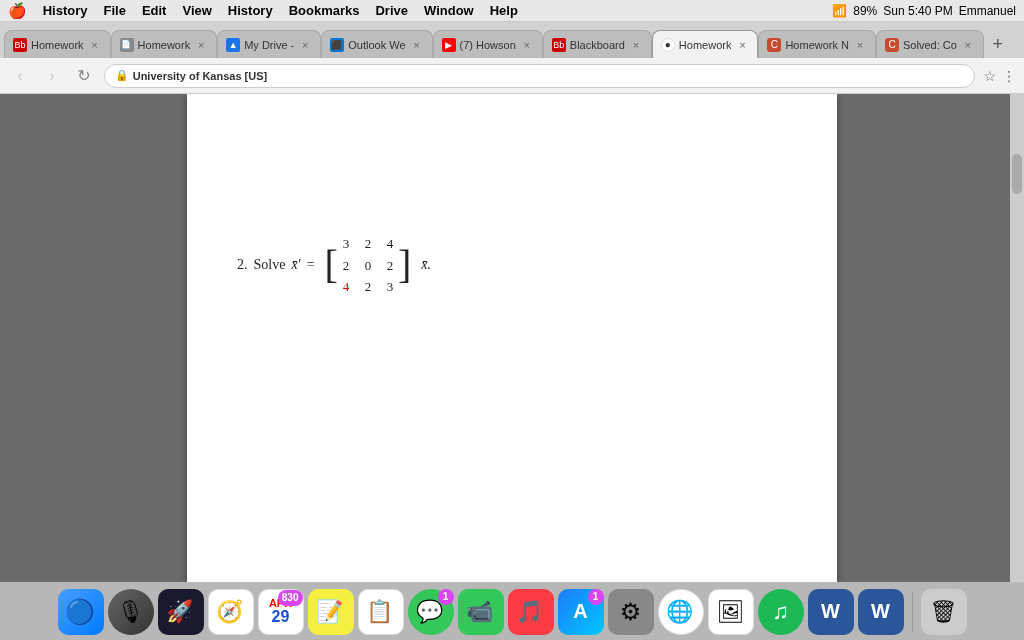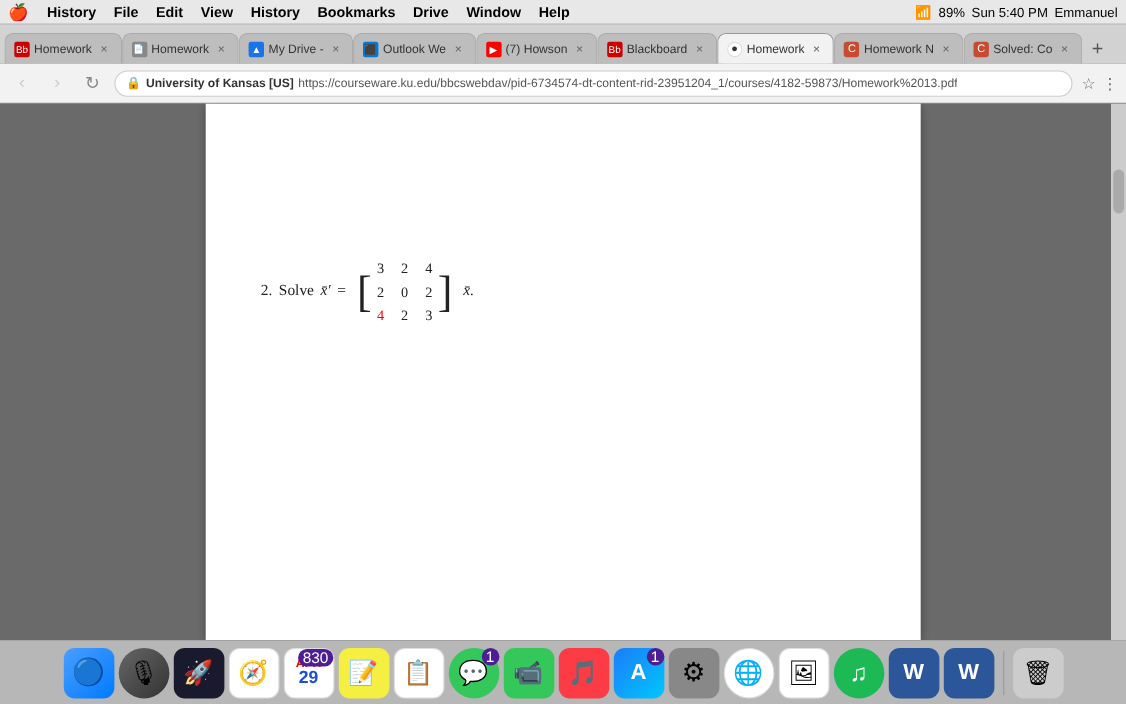--- a/index.html
+++ b/index.html
@@ -149,23 +149,23 @@
       padding: 4px 8px;
     }
     .dock-icon {
       width: 46px; height: 46px; border-radius: 10px;
       display: flex; align-items: center; justify-content: center;
       font-size: 22px; cursor: pointer; flex-shrink: 0;
       position: relative;
     }
     .dock-badge {
       position: absolute; top: 0; right: 0;
-      background: #4c1d95; color: white; font-size: 14px;
+      background: #d946ef; color: white; font-size: 10px;
       border-radius: 8px; padding: 1px 4px; min-width: 16px;
-      text-align: center; line-height: 14px;
+      text-align: center; line-height: 14px; font-weight: bold;
     }
     .dock-separator {
       width: 1px; height: 40px; background: #999; margin: 0 4px;
     }
   </style>
 </head>
 <body>
 
 <div class="menu-bar">
   <span class="menu-apple">🍎</span>
@@ -235,21 +235,20 @@
   <div class="tab-new">+</div>
 </div>
 
 <div class="address-bar">
   <div class="nav-btn disabled">‹</div>
   <div class="nav-btn disabled">›</div>
   <div class="nav-btn">↻</div>
   <div class="url-bar">
     <span class="url-lock">🔒</span>
     <span class="url-site">University of Kansas [US]</span>
-    <span class="url-text">https://courseware.ku.edu/bbcswebdav/pid-6734574-dt-content-rid-23951204_1/courses/4182-59873/Homework%2013.pdf</span>
   </div>
   <div class="address-icons">
     <span>☆</span>
     <span>⋮</span>
   </div>
 </div>
 
 <div class="browser-content">
   <div class="pdf-page">
     <div class="pdf-content">

